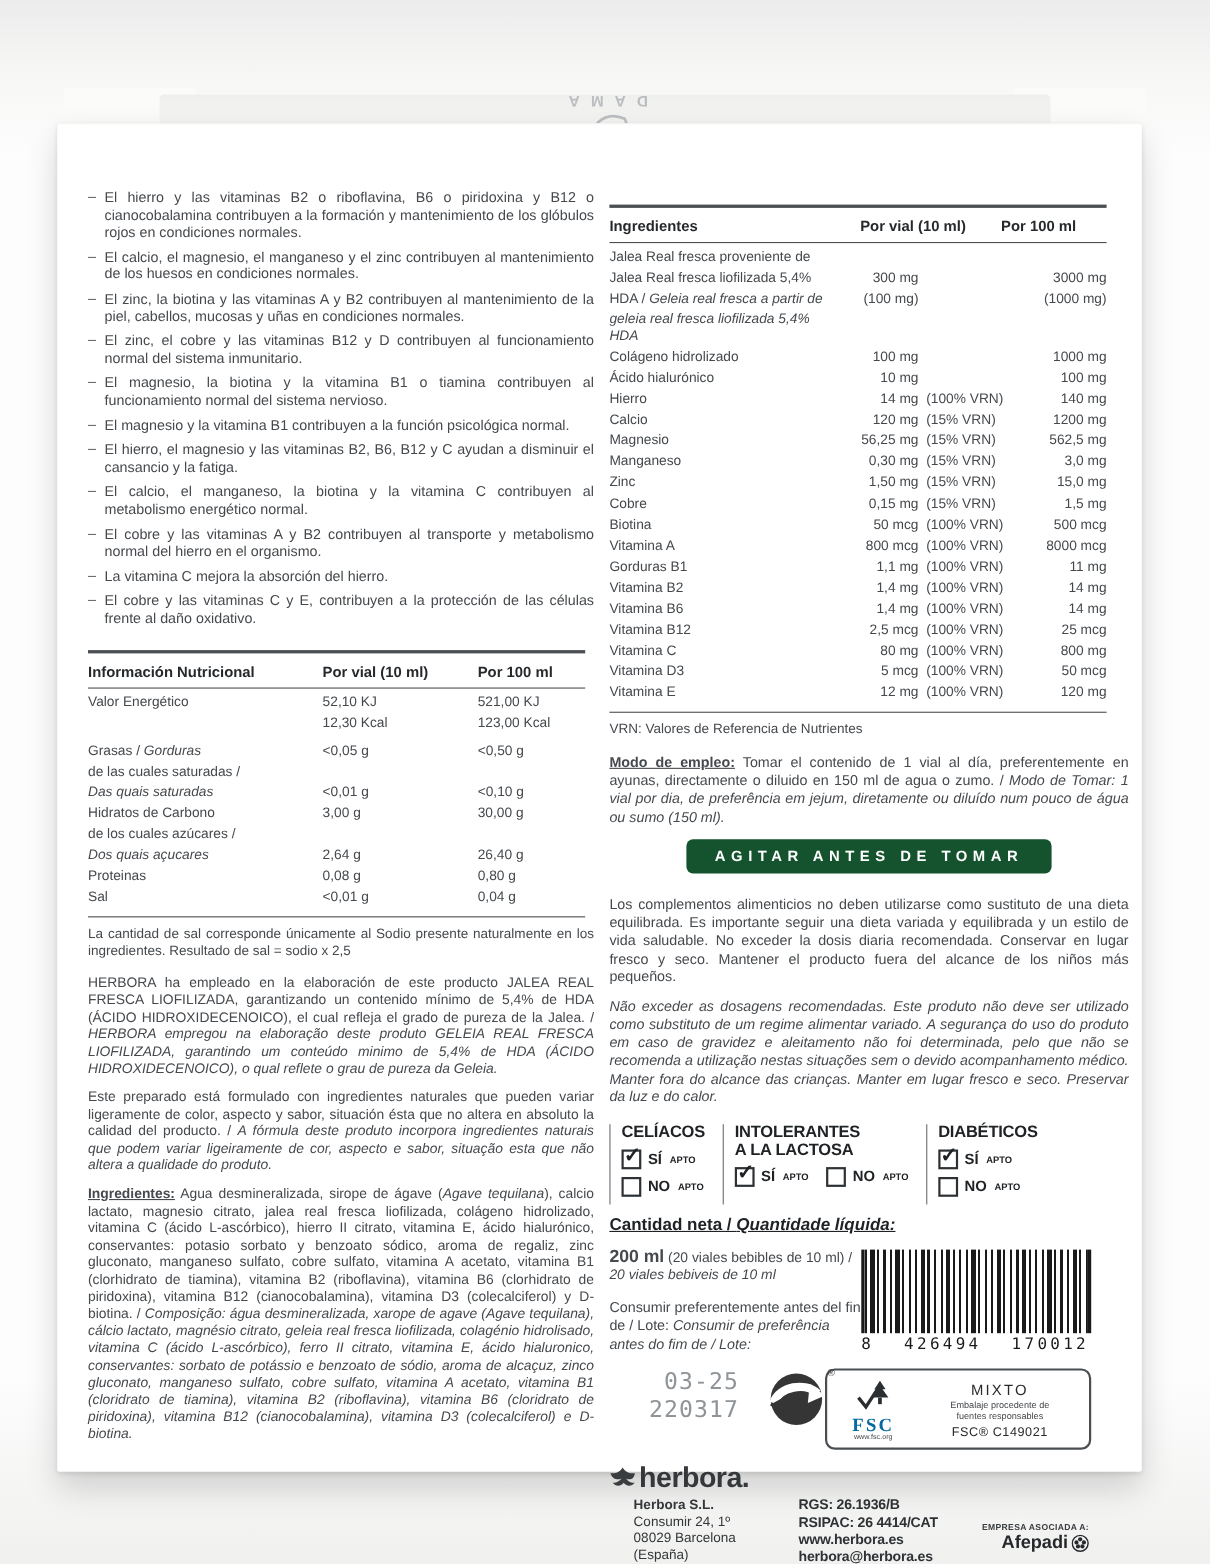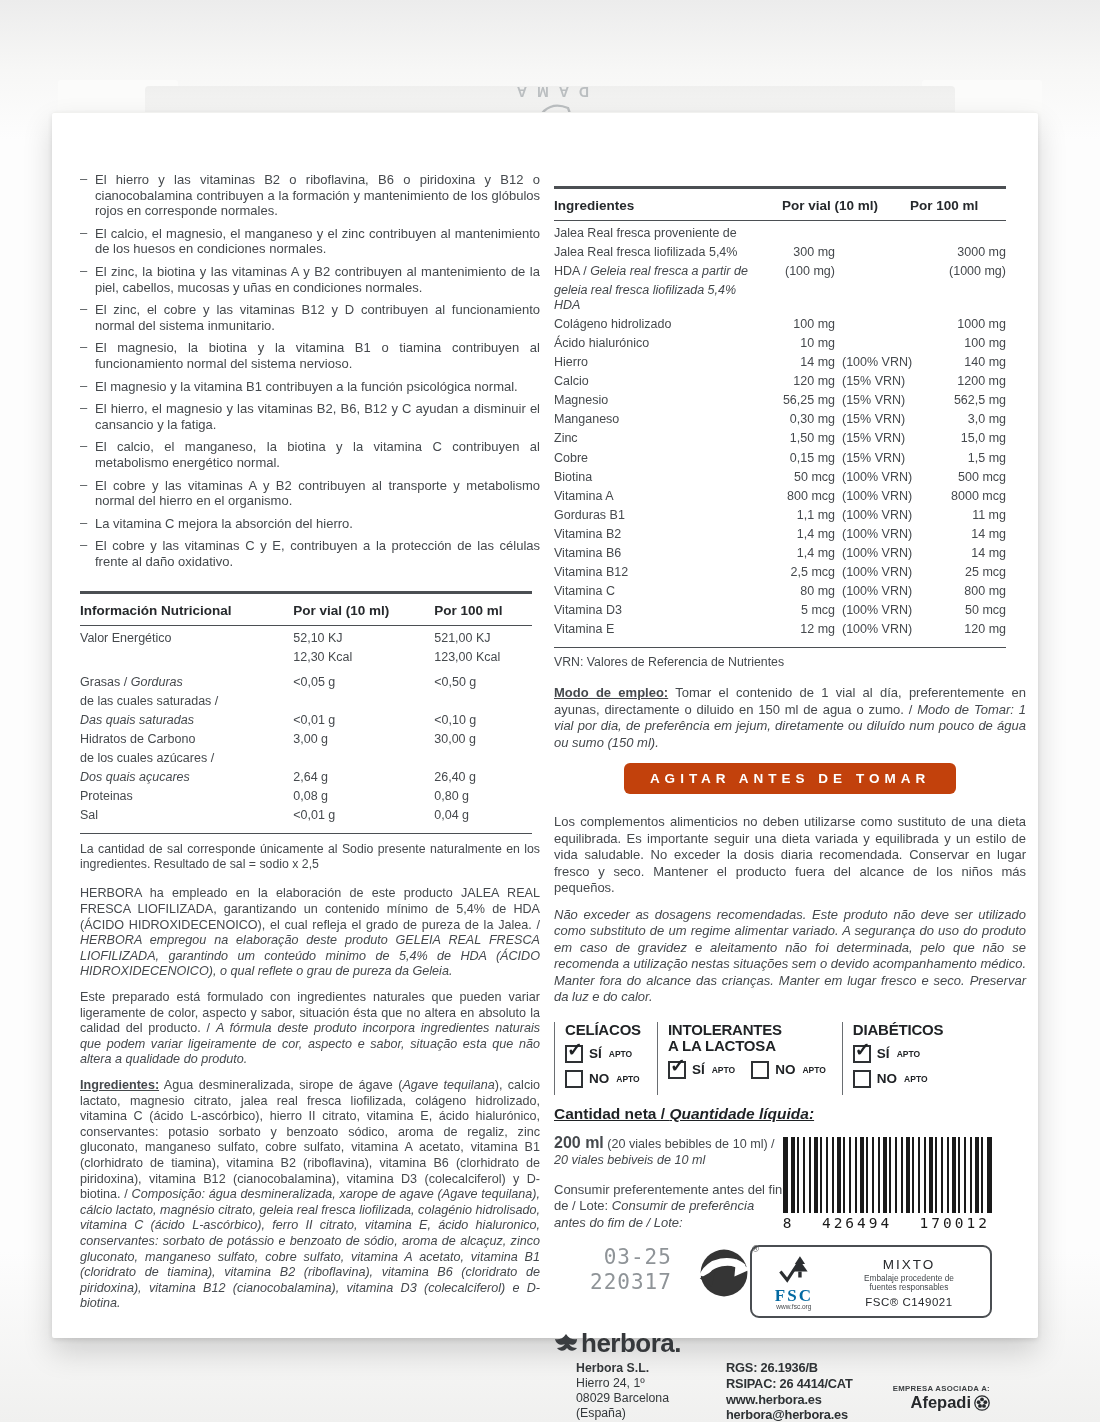--- a/index.html
+++ b/index.html
@@ -111,21 +111,21 @@
   <svg viewBox="0 0 46 52">
     <path d="M8 44 Q2 30 12 22 Q24 13 20 4 Q34 8 30 22 Q27 32 16 36 Q28 34 34 26 Q40 33 32 41 Q22 50 8 44 Z" fill="none" stroke="#9aa0a4" stroke-width="2.4"></path>
   </svg>
   <div class="dama-text">DAMA</div>
 </div>
 
 <div class="box">
 
   <div class="col-left">
     <ul class="claims">
-        <li><span class="dash">–</span><span>El hierro y las vitaminas B2 o riboflavina, B6 o piridoxina y B12 o cianocobalamina contribuyen a la formación y mantenimiento de los glóbulos rojos en corresponde normales.</span></li>
+        <li><span class="dash">–</span><span>El hierro y las vitaminas B2 o riboflavina, B6 o piridoxina y B12 o cianocobalamina contribuyen a la formación y mantenimiento de los glóbulos rojos en condiciones normales.</span></li>
         <li><span class="dash">–</span><span>El calcio, el magnesio, el manganeso y el zinc contribuyen al mantenimiento de los huesos en condiciones normales.</span></li>
         <li><span class="dash">–</span><span>El zinc, la biotina y las vitaminas A y B2 contribuyen al mantenimiento de la piel, cabellos, mucosas y uñas en condiciones normales.</span></li>
         <li><span class="dash">–</span><span>El zinc, el cobre y las vitaminas B12 y D contribuyen al funcionamiento normal del sistema inmunitario.</span></li>
         <li><span class="dash">–</span><span>El magnesio, la biotina y la vitamina B1 o tiamina contribuyen al funcionamiento normal del sistema nervioso.</span></li>
         <li><span class="dash">–</span><span>El magnesio y la vitamina B1 contribuyen a la función psicológica normal.</span></li>
         <li><span class="dash">–</span><span>El hierro, el magnesio y las vitaminas B2, B6, B12 y C ayudan a disminuir el cansancio y la fatiga.</span></li>
         <li><span class="dash">–</span><span>El calcio, el manganeso, la biotina y la vitamina C contribuyen al metabolismo energético normal.</span></li>
         <li><span class="dash">–</span><span>El cobre y las vitaminas A y B2 contribuyen al transporte y metabolismo normal del hierro en el organismo.</span></li>
         <li><span class="dash">–</span><span>La vitamina C mejora la absorción del hierro.</span></li>
         <li><span class="dash">–</span><span>El cobre y las vitaminas C y E, contribuyen a la protección de las células frente al daño oxidativo.</span></li>
@@ -330,21 +330,21 @@
             <div class="c-vial">12 mg</div>
             <div class="c-vrn">(100% VRN)</div>
             <div class="c-p100">120 mg</div>
           </div>
         </div>
     </div>
     <p class="foot">VRN: Valores de Referencia de Nutrientes</p>
 
     <p class="para modo"><span class="bu">Modo de empleo:</span><span> Tomar el contenido de 1 vial al día, preferentemente en ayunas, directamente o diluido en 150 ml de agua o zumo. / </span><span class="i">Modo de Tomar: 1 vial por dia, de preferência em jejum, diretamente ou diluído num pouco de água ou sumo (150 ml).</span></p>
 
-    <div class="badge" style="background: #c2410c; color: rgb(255, 255, 255);">AGITAR ANTES DE TOMAR</div>
+    <div class="badge" style="background: #14532d; color: rgb(255, 255, 255);">AGITAR ANTES DE TOMAR</div>
 
     <p class="para modo"><span>Los complementos alimenticios no deben utilizarse como sustituto de una dieta equilibrada. Es importante seguir una dieta variada y equilibrada y un estilo de vida saludable. No exceder la dosis diaria recomendada. Conservar en lugar fresco y seco. Mantener el producto fuera del alcance de los niños más pequeños.</span></p>
     <p class="para modo"><span class="i">Não exceder as dosagens recomendadas. Este produto não deve ser utilizado como substituto de um regime alimentar variado. A segurança do uso do produto em caso de gravidez e aleitamento não foi determinada, pelo que não se recomenda a utilização nestas situações sem o devido acompanhamento médico. Manter fora do alcance das crianças. Manter em lugar fresco e seco. Preservar da luz e do calor.</span></p>
 
     <div class="suit">
         <div class="sg">
           <div class="sg-title">
             <div>CELÍACOS</div>
           </div>
           <div class="sg-opts">
@@ -460,21 +460,21 @@
     <div class="rowC">
       <div class="brand">
         <div class="logo-line">
           <svg width="24" height="22" viewBox="0 0 24 22">
             <path d="M12 1 C9 6 4 7 1 6 C2 11 7 13 11 11 C9 14 5 15 3 15 C6 19 11 18 13 15 C15 18 20 19 23 15 C20 15 17 14 15 11 C19 13 23 11 23 6 C20 7 15 6 12 1 Z" fill="#3a3d40"></path>
           </svg>
           <span class="logo-word">herbora.</span>
         </div>
         <div class="addr">
           <div class="b">Herbora S.L.</div>
-          <div>Hierro 24, 1º</div>
+          <div>Consumir 24, 1º</div>
           <div>08029 Barcelona</div>
           <div>(España)</div>
         </div>
       </div>
       <div class="rgs">
         <div>RGS: 26.1936/B</div>
         <div>RSIPAC: 26 4414/CAT</div>
         <div>www.herbora.es</div>
         <div>herbora@herbora.es</div>
       </div>

